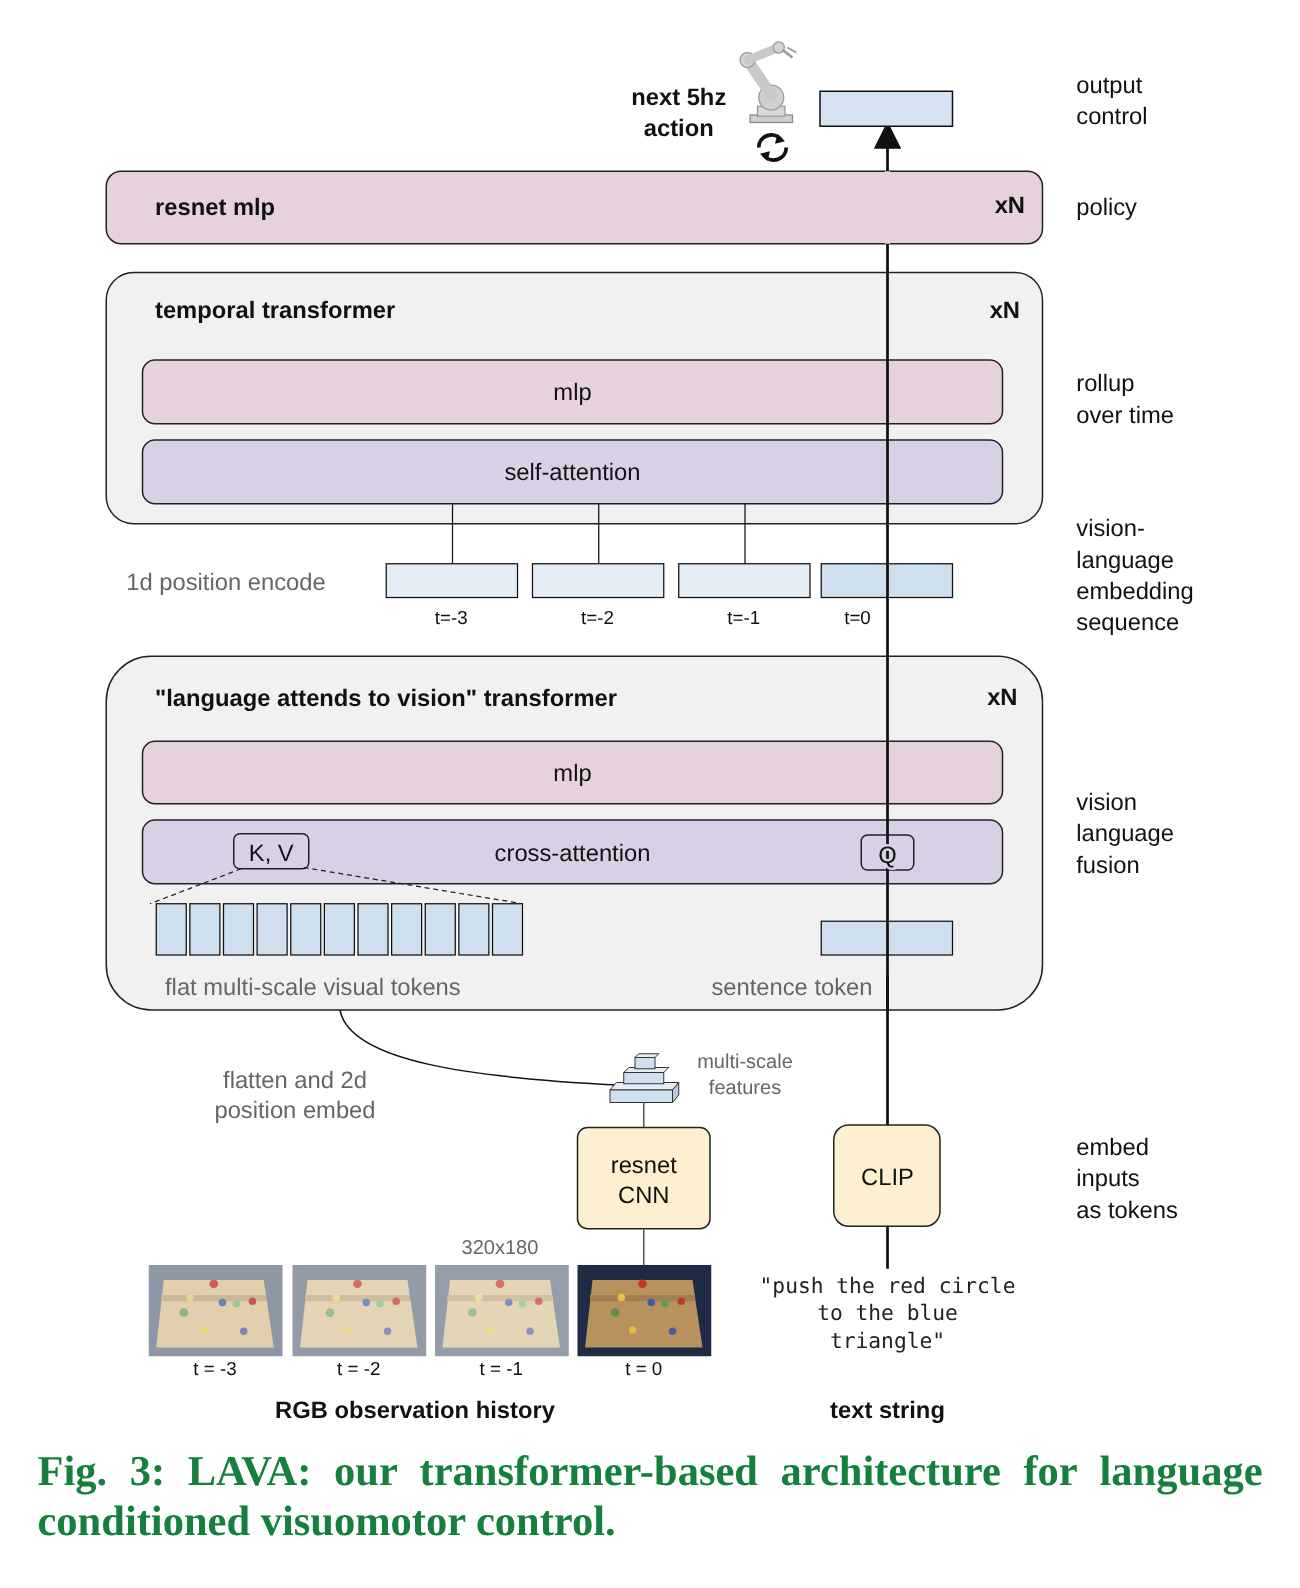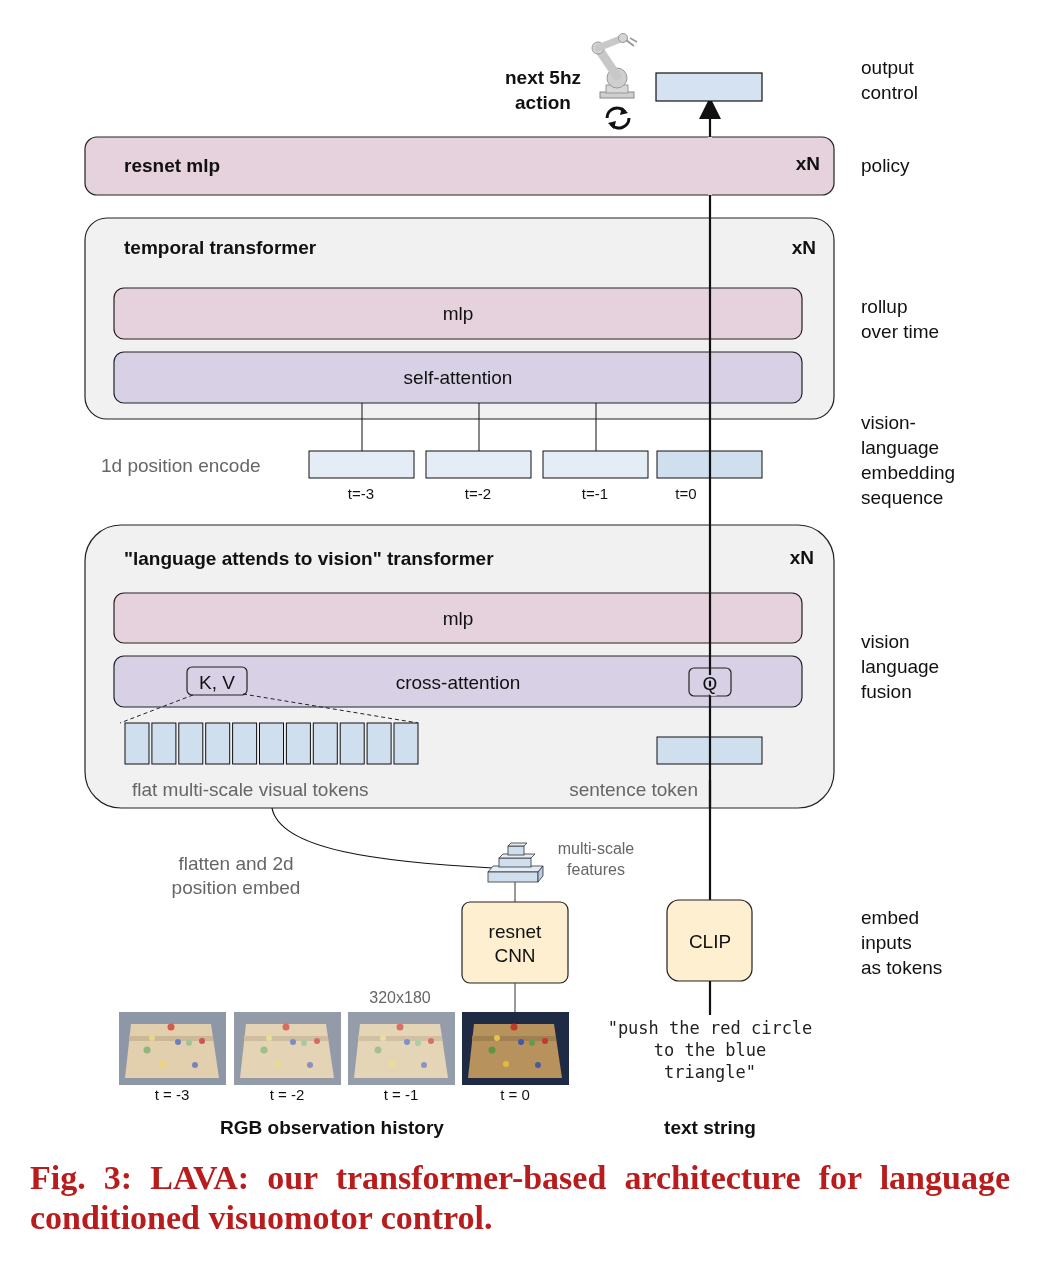--- a/index.html
+++ b/index.html
@@ -8,21 +8,21 @@
   .sans { font-family: "Liberation Sans", "DejaVu Sans", sans-serif; }
   .mono { font-family: "DejaVu Sans Mono", "Liberation Mono", monospace; }
   .lbl-bold { font-weight: bold; font-size: 19px; fill: #111; }
   .lbl { font-size: 19px; fill: #111; }
   .lbl-gray { font-size: 19px; fill: #666; }
   .lbl-small { font-size: 15px; fill: #111; }
   .lbl-small-gray { font-size: 16px; fill: #666; }
   .side { font-size: 19px; fill: #111; }
   .caption { position: absolute; left: 30px; top: 1158px; width: 980px;
              font-family: "Liberation Serif", "DejaVu Serif", serif;
-             font-weight: bold; font-size: 34px; line-height: 40px; color: #b91c1c;
+             font-weight: bold; font-size: 34px; line-height: 40px; color: #15803d;
              text-align: justify; text-align-last: left; }
 </style>
 </head>
 <body>
 
 <svg width="1040" height="1150" viewBox="0 0 1040 1150">
   <defs>
     <marker id="arrowhead" markerWidth="10" markerHeight="10" refX="5" refY="5" orient="auto">
       <path d="M0,0 L10,5 L0,10 z" fill="#111"></path>
     </marker>

